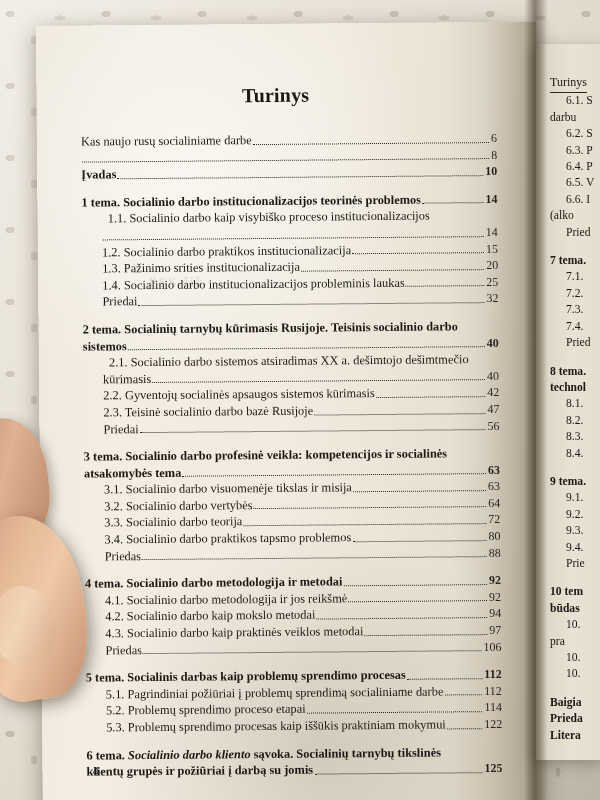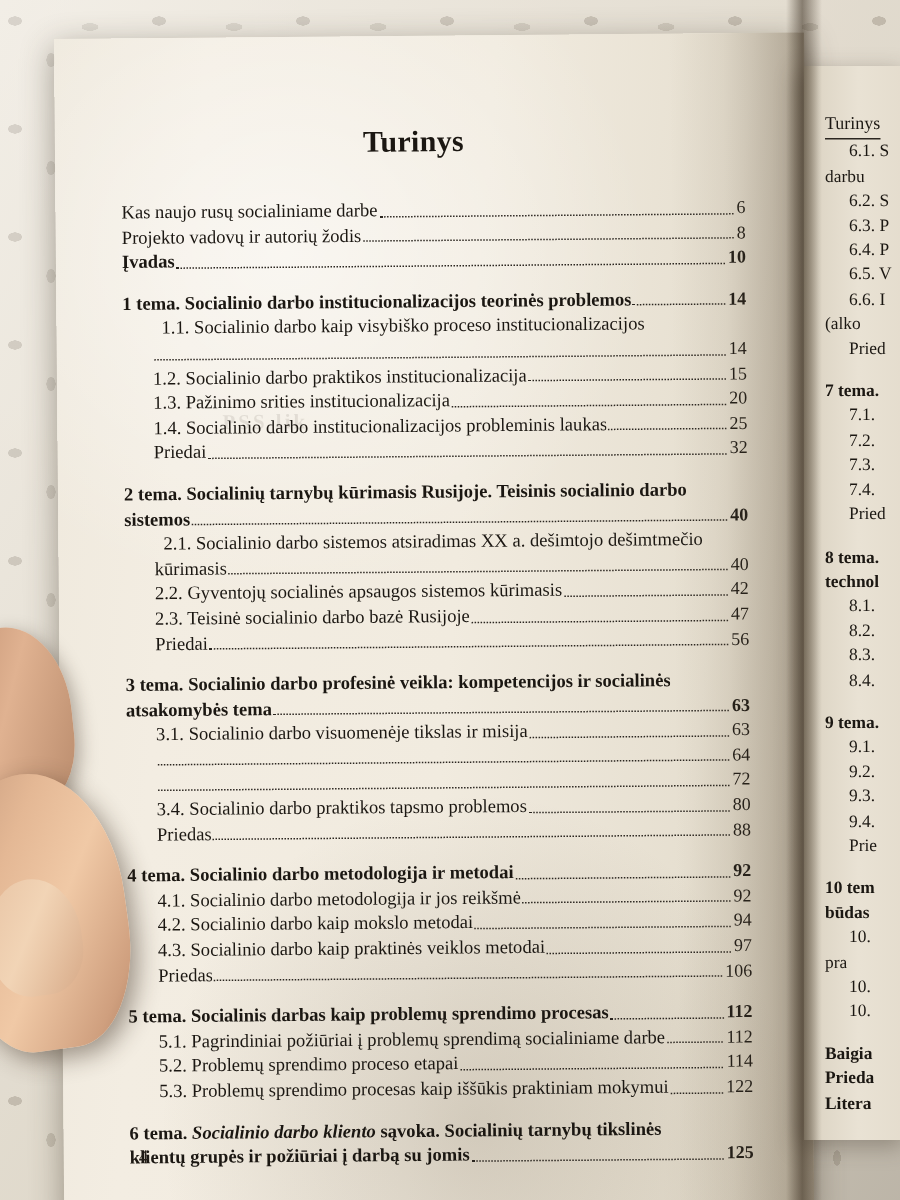--- a/index.html
+++ b/index.html
@@ -250,21 +250,20 @@
       <div class="toc-title">Turinys</div>
 
       <div class="toc-list">
 
         <div class="entry">
           <span class="label">Kas naujo rusų socialiniame darbe</span>
           <span class="leader"></span>
           <span class="pageno">6</span>
         </div>
         <div class="entry">
-          <span class="label">Projekto vadovų ir autorių  žodis</span>
           <span class="leader"></span>
           <span class="pageno">8</span>
         </div>
         <div class="entry level-0b">
           <span class="label">Įvadas</span>
           <span class="leader"></span>
           <span class="pageno">10</span>
         </div>
 
         <div class="gap"></div>
@@ -350,24 +349,26 @@
           <span class="label">atsakomybės tema</span>
           <span class="leader"></span>
           <span class="pageno">63</span>
         </div>
         <div class="entry level-1b">
           <span class="label">3.1. Socialinio darbo visuomenėje tikslas ir misija</span>
           <span class="leader"></span>
           <span class="pageno">63</span>
         </div>
         <div class="entry level-1b">
+          <span class="label">3.2. Socialinio darbo vertybės</span>
           <span class="leader"></span>
           <span class="pageno">64</span>
         </div>
         <div class="entry level-1b">
+          <span class="label">3.3. Socialinio darbo teorija</span>
           <span class="leader"></span>
           <span class="pageno">72</span>
         </div>
         <div class="entry level-1b">
           <span class="label">3.4. Socialinio darbo praktikos tapsmo problemos</span>
           <span class="leader"></span>
           <span class="pageno">80</span>
         </div>
         <div class="entry level-1b">
           <span class="label">Priedas</span>

